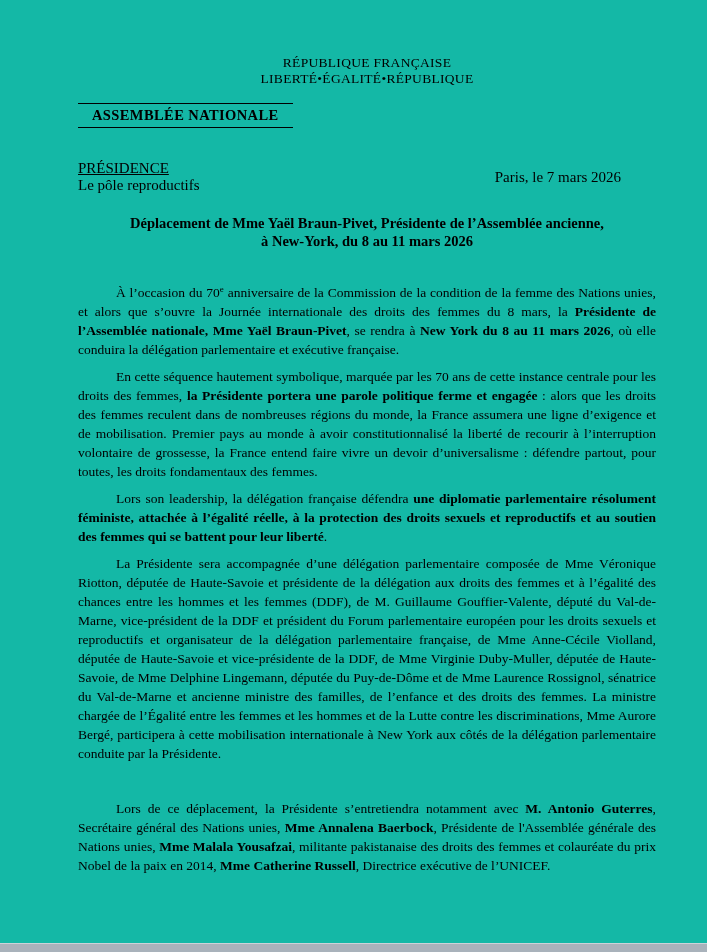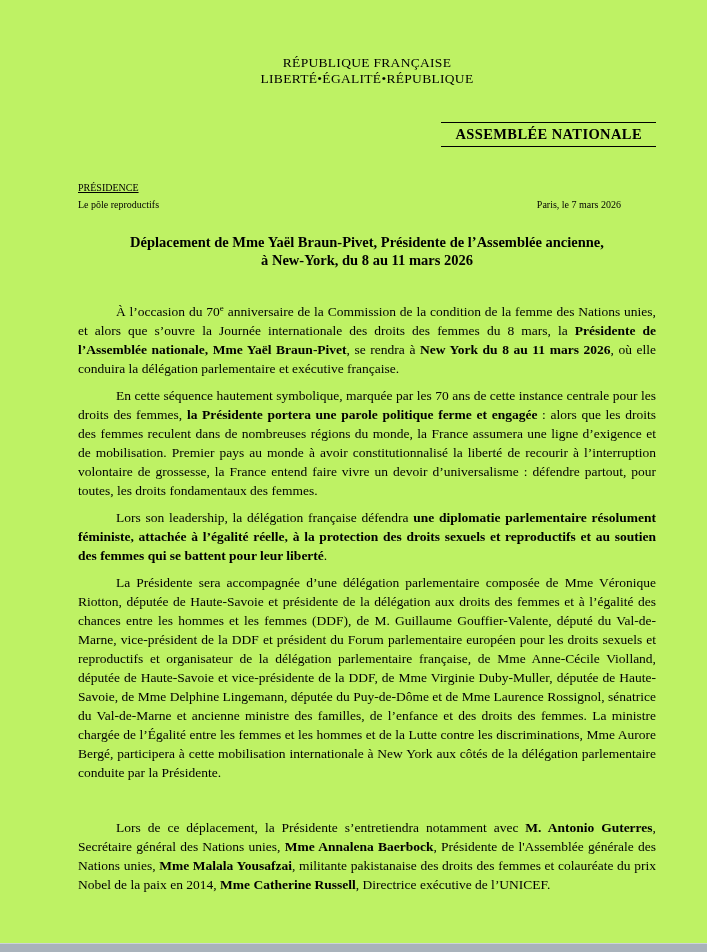--- a/index.html
+++ b/index.html
@@ -1,48 +1,48 @@
 <!DOCTYPE html>
 <html><head>
 <meta charset="utf-8">
 <style>
   html,body{margin:0;padding:0;background:#ffffff;}
   .page{
     position:relative;
     width:707px;height:952px;
-    background:#bef264;
+    background:#14b8a6;
     font-family:"Liberation Serif","DejaVu Serif",serif;
     color:#000000;
     overflow:hidden;
     box-sizing:border-box;
   }
   .content{
     box-sizing:border-box;
     width:100%;
     padding:55px 51px 0 78px;
   }
   .center{text-align:center;}
   .hdr-line{font-size:13.5px;line-height:16px;letter-spacing:0.3px;}
-  .institution-wrap{margin-top:35px;text-align:right;}
+  .institution-wrap{margin-top:16px;text-align:left;}
   .institution{
     display:inline-block;
     font-weight:bold;
     font-size:14.5px;
     line-height:18px;
     letter-spacing:0.4px;
     border-top:1px solid #000;
     border-bottom:1px solid #000;
     padding:2px 14px 3px 14px;
   }
   .meta-row{
     margin-top:32px;
     display:flex;
     justify-content:space-between;
-    align-items:flex-end;
-    font-size:10px;
+    align-items:center;
+    font-size:15px;
     line-height:17px;
   }
   .meta-left .service{text-decoration:underline;}
   .meta-right{padding-right:35px;}
   .note-title{
     margin-top:50px;
     font-weight:bold;
     font-size:15px;
     line-height:18px;
     letter-spacing:0.2px;

